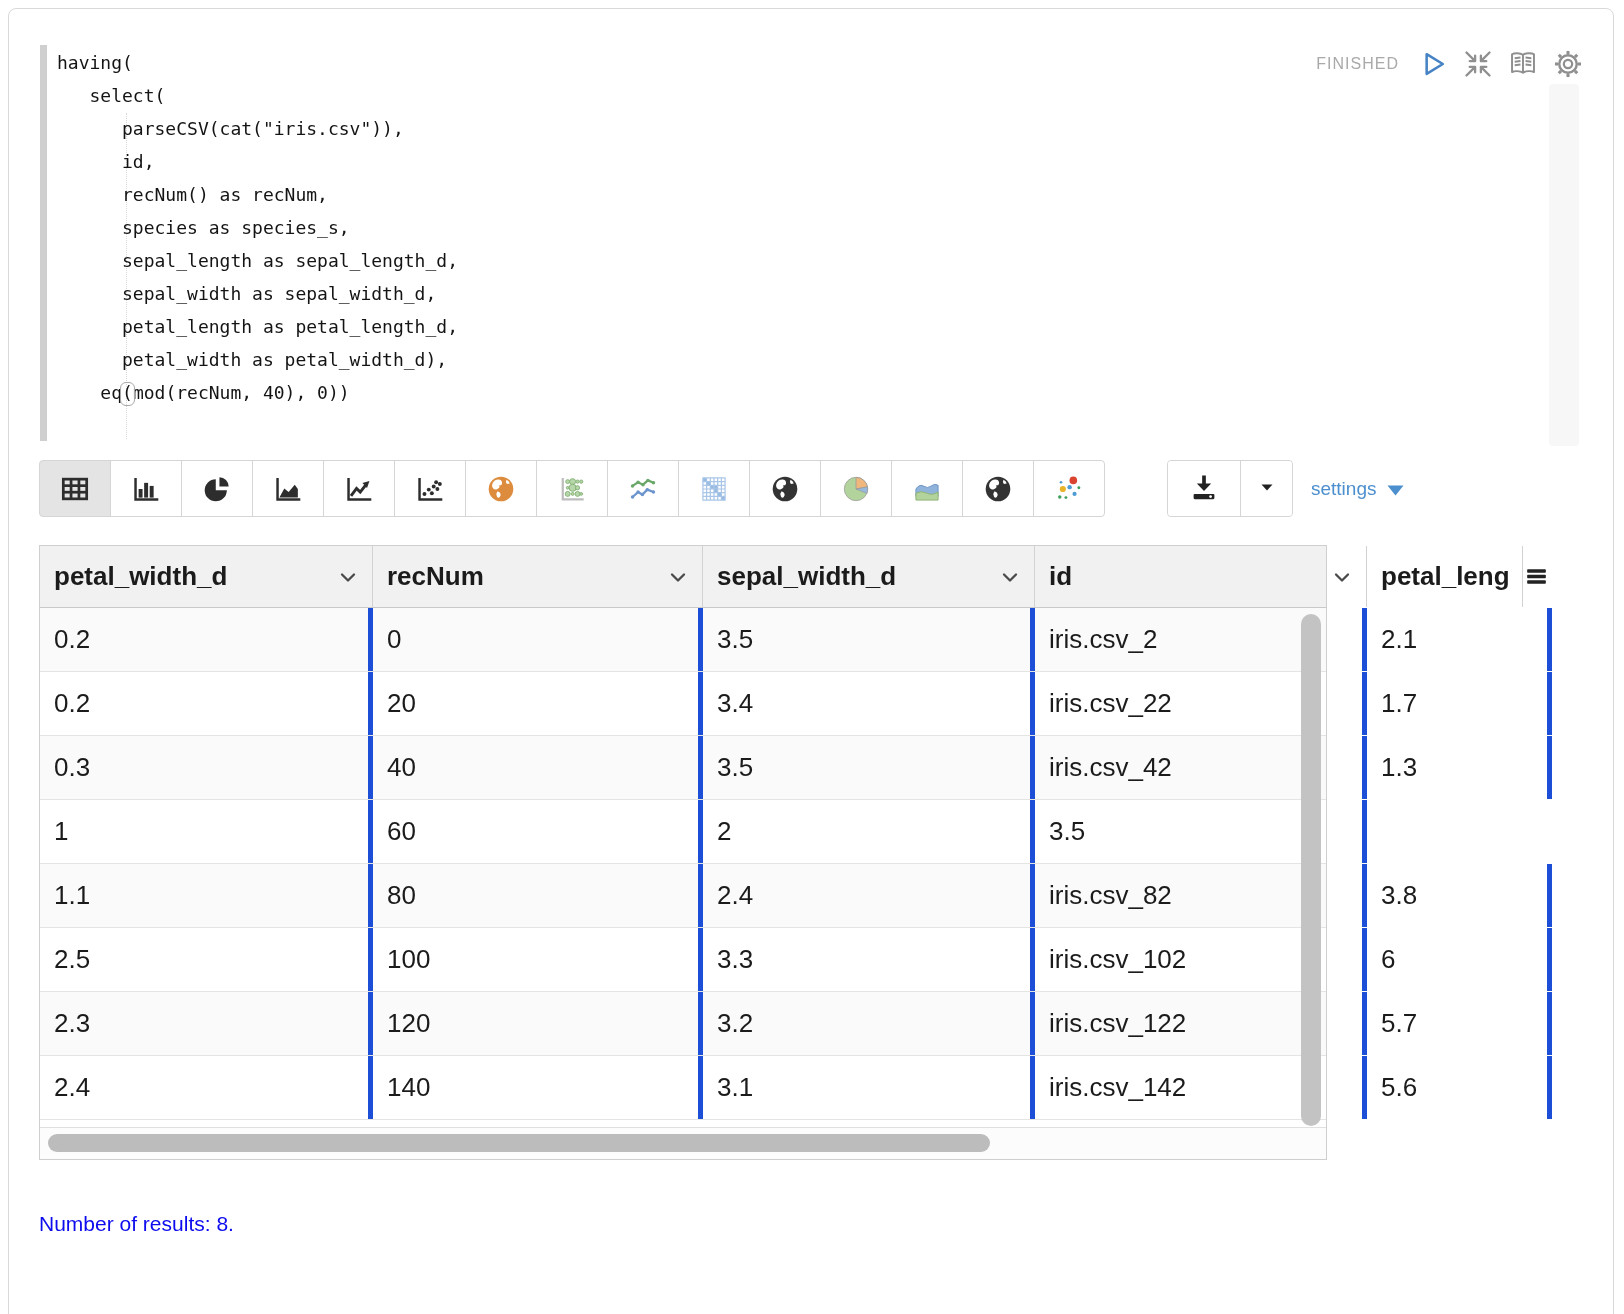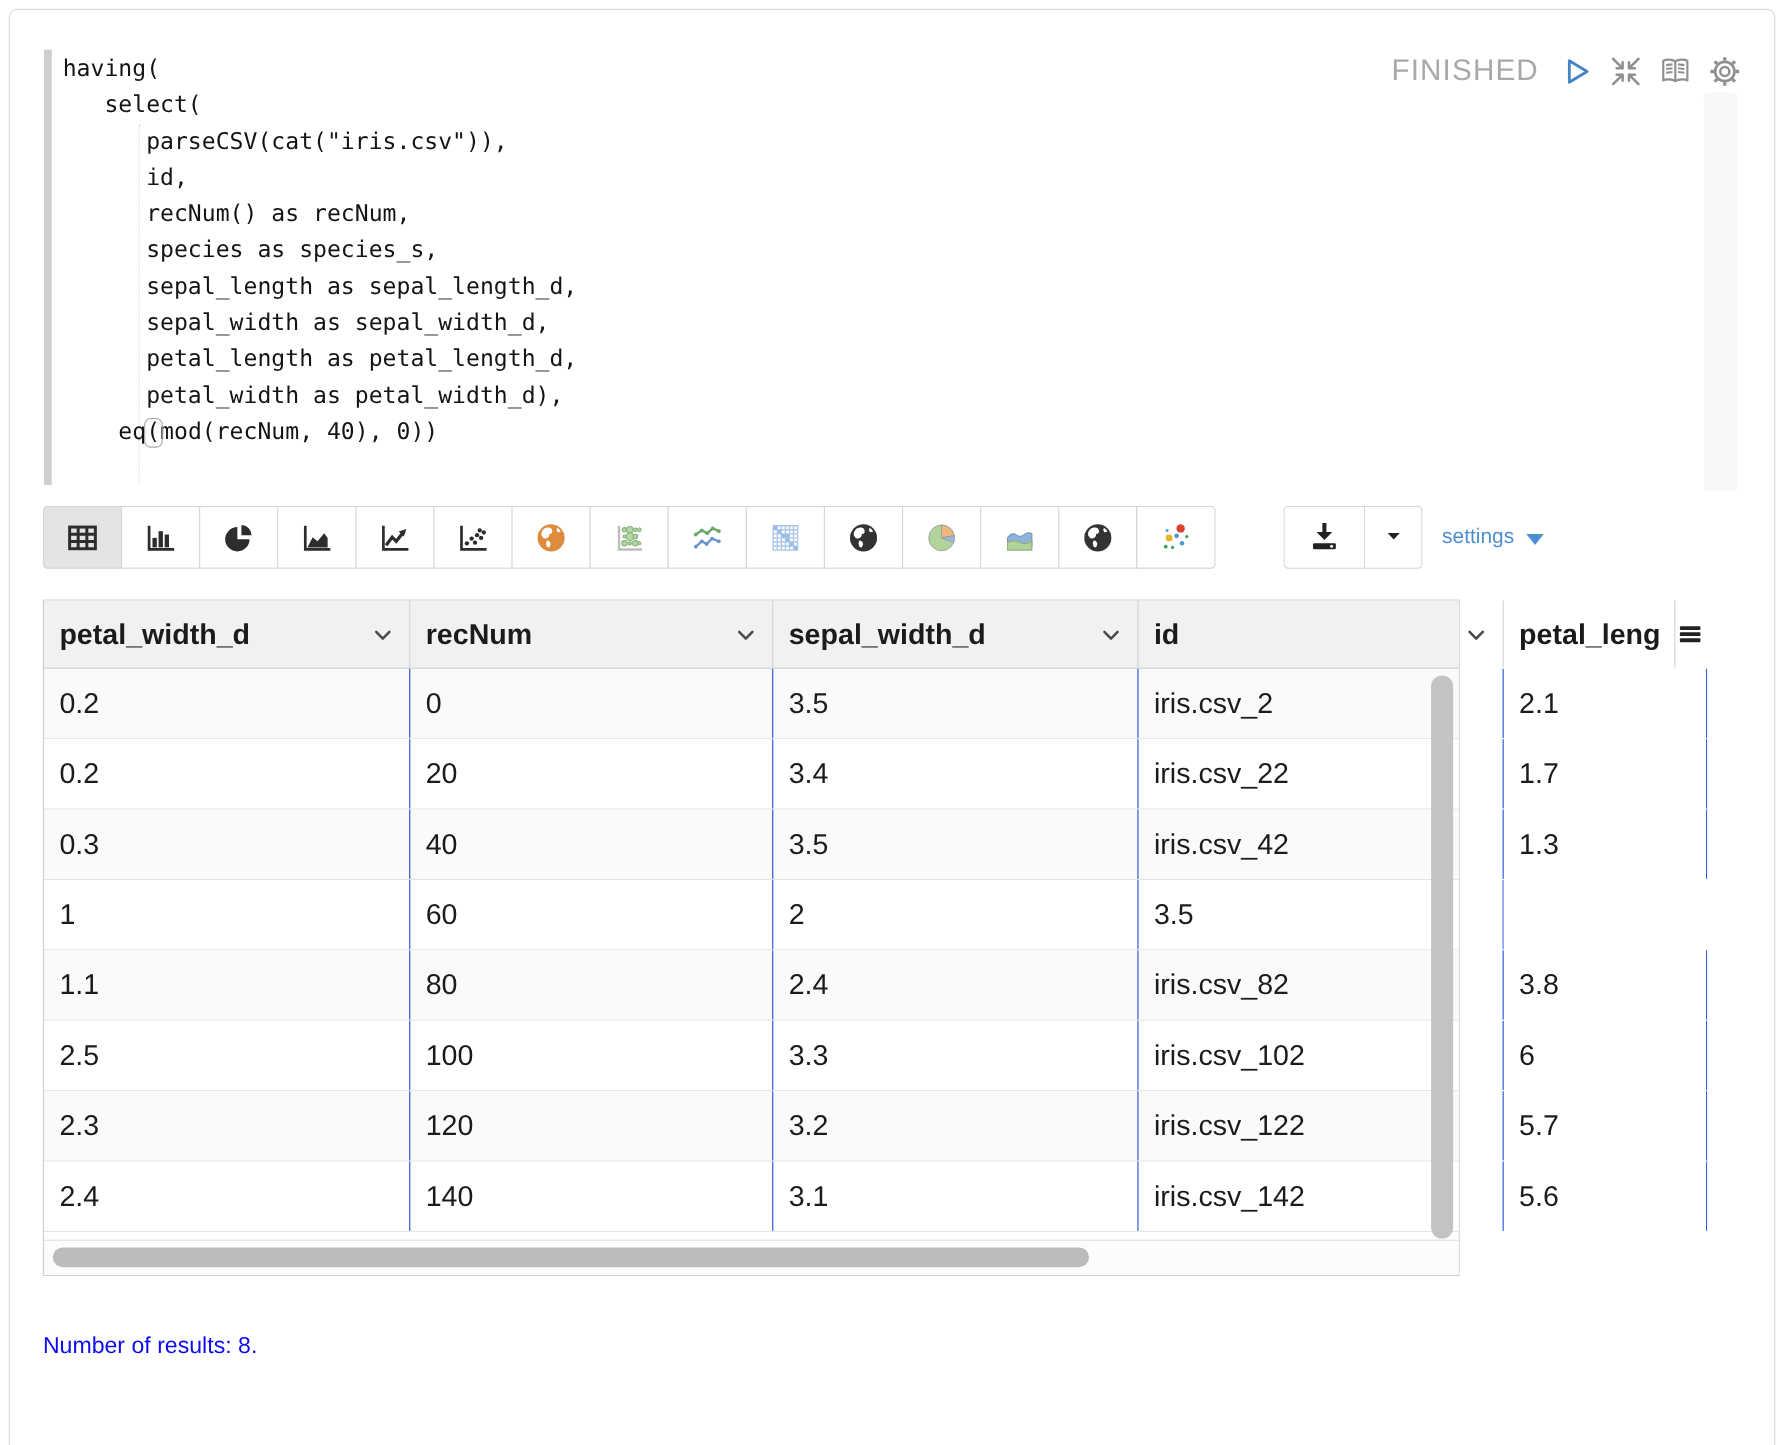--- a/index.html
+++ b/index.html
@@ -11,30 +11,30 @@
   }
   .panel {
     position:absolute; left:8px; top:8px; width:1606px; height:1360px;
     background:#fff; border:1px solid #d9d9d9; border-radius:8px;
   }
   
   .gutter { position:absolute; left:31px; top:36px; width:7px; height:396px; background:#cfcfcf; }
   .indent-guide { position:absolute; left:117px; top:104px; height:326px; width:0; border-left:1px dotted #d8d8d8; }
   .code {
     position:absolute; left:48px; top:37px; margin:0;
-    font-family:"DejaVu Sans Mono", monospace; font-size:21px; line-height:33px;
+    font-family:"DejaVu Sans Mono", monospace; font-size:18px; line-height:33px;
     color:#141414; white-space:pre;
   }
   .bracket { position:relative; }
   .bracket::after { content:''; position:absolute; left:-2px; right:-2px; top:0; bottom:-3px;
     border:1.5px solid #a8a8a8; border-radius:6px; }
   .editor-scrollbar { position:absolute; left:1540px; top:75px; width:30px; height:362px;
     background:#f7f7f7; border-radius:4px; }
   .para-controls { position:absolute; top:40px; right:30px; display:flex; align-items:center; gap:15px; }
-  .para-status { font-size:27px; color:#a9a9a9; letter-spacing:1px; margin-right:4px; }
+  .para-status { font-size:16px; color:#a9a9a9; letter-spacing:1px; margin-right:4px; }
   .ctl-icon svg { width:30px; height:30px; display:block; }
   .ctl-icon { cursor:pointer; }
   
   .toolbar { position:absolute; left:30px; top:451px; right:20px; height:57px; }
   .chart-btns { position:absolute; left:0; top:0; display:flex; }
   .chart-btn {
     width:72px; height:57px; background:#fff; border:1px solid #d5d5d5; margin-left:-1px;
     display:flex; align-items:center; justify-content:center; padding:0; cursor:pointer;
   }
   .chart-btn:first-child { margin-left:0; border-radius:4px 0 0 4px; }
@@ -57,21 +57,21 @@
     padding-left:14px; border-right:1px solid #d2d2d2; white-space:nowrap; overflow:hidden; cursor:pointer; }
   .th.menu-th { border-right:none; display:flex; align-items:center; justify-content:center; padding-left:0; overflow:visible; }
   .th .th-caret { position:absolute; right:12px; top:19px; }
   .th .th-caret svg { width:24px; height:24px; display:block; }
   .menu-th .icon svg { width:27px; height:27px; display:block; }
   .tbody { position:relative; }
   .tr { display:grid; grid-template-columns:333px 330px 332px 332px 185px 1fr; height:64px;
     border-bottom:1px solid #e4e4e4; background:#fff; }
   .tr.odd { background:#fafafa; }
   .td { font-size:26px; color:#1b1b1b; line-height:63px; padding-left:14px;
-    border-right:1px solid #1d4ed8; white-space:nowrap; overflow:hidden; }
+    border-right:5px solid #1d4ed8; white-space:nowrap; overflow:hidden; }
   .td.filler { border-right:none; background:#fff; }
   .vscroll-thumb { position:absolute; right:5px; top:68px; width:20px; height:512px;
     background:#c3c3c3; border-radius:10px; }
   .hscroll { position:absolute; left:0; right:0; bottom:0; height:32px;
     border-top:1px solid #e0e0e0; background:#fcfcfc; }
   .hscroll-thumb { position:absolute; left:8px; top:6px; width:942px; height:18px;
     background:#bcbcbc; border-radius:9px; }
   
   .results-count { position:absolute; left:30px; top:1203px; font-size:21px; color:#0c0cee; }
 </style>

